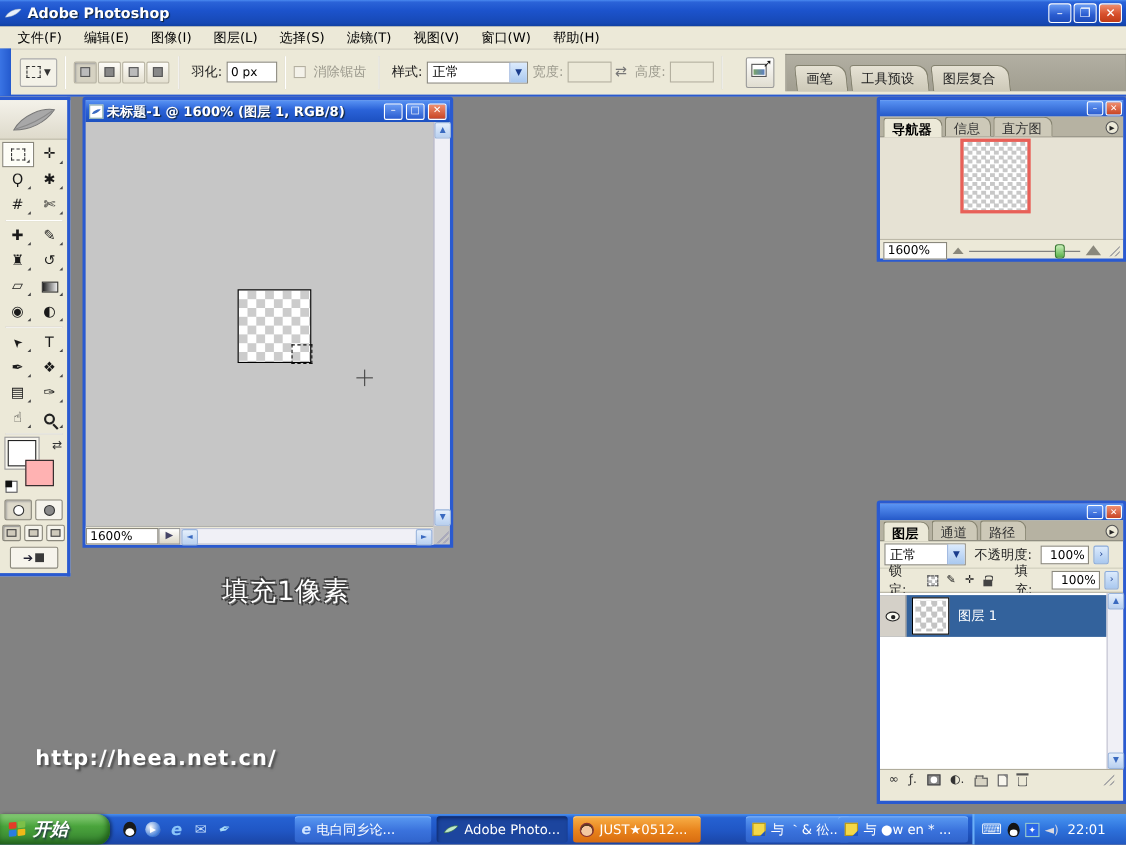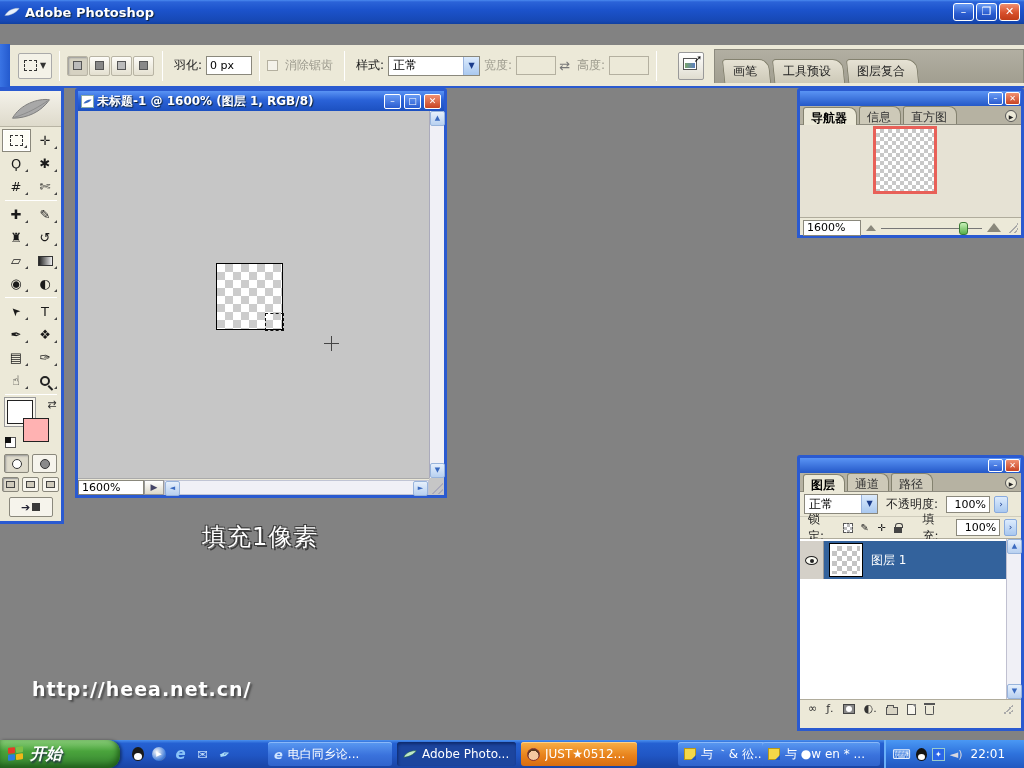--- a/index.html
+++ b/index.html
@@ -164,21 +164,21 @@
   .mask-ic { width:12px; height:10px; border:1px solid #444; background:#888; display:flex; align-items:center; justify-content:center; }
   .mask-ic i { width:6px; height:6px; border-radius:50%; background:#fff; display:block; }
   .folder-ic { position:relative; width:12px; height:8px; background:#d8d4c4; border:1px solid #555; margin-top:3px; }
   .folder-ic::before { content:""; position:absolute; left:0; top:-3px; width:5px; height:2px; background:#d8d4c4; border:1px solid #555; border-bottom:none; }
   .page-ic { position:relative; width:9px; height:11px; background:#f8f6ee; border:1px solid #555; }
   .page-ic::after { content:""; position:absolute; right:-1px; top:-1px; border-left:4px solid transparent; border-top:4px solid #828282; }
   .trash-ic { position:relative; width:9px; height:9px; border:1px solid #555; border-top:none; border-radius:0 0 2px 2px; margin-top:3px; }
   .trash-ic::before { content:""; position:absolute; left:-2px; top:-3px; width:11px; height:2px; background:#555; }
 
   
-  .doc { position:absolute; left:75px; top:0; width:372px; height:410px; border:3px solid #2a5ad0;
+  .doc { position:absolute; left:75px; top:0; width:337px; height:410px; border:3px solid #2a5ad0;
     border-radius:3px 3px 0 0; background:#c6c6c6; }
   .doc-title { height:20px; background:linear-gradient(180deg,#5a94f4 0%,#2a62d8 45%,#1c50c0 100%);
     display:flex; align-items:center; padding:0 3px; gap:3px; }
   .doc-title .t { color:#fff; font-weight:bold; font-size:12px; flex:1; text-shadow:1px 1px 1px #123;
     white-space:nowrap; overflow:hidden; }
   .doc-ico { width:13px; height:13px; background:#fff; border:1px solid #8aa; display:flex; align-items:center; justify-content:center; }
   .doc-btn { width:17px; height:15px; border:1px solid #fff; border-radius:2px; color:#fff; font-size:9px;
     line-height:13px; text-align:center; background:linear-gradient(180deg,#6a9cf4,#2a5cd0); }
   .doc-btn.close { background:linear-gradient(180deg,#f09070,#c84424); font-weight:bold; }
   .doc-canvas { position:absolute; left:0; top:20px; right:15px; bottom:17px; background:#c6c6c6; overflow:hidden; }
@@ -200,21 +200,21 @@
 
   
   .caption { position:absolute; left:202px; top:433px; font-size:24px; font-weight:normal; color:#fff; letter-spacing:1px;
     text-shadow:2px 2px 0 #3c3c3c,-1px -1px 0 #3c3c3c,1px -1px 0 #3c3c3c,-1px 1px 0 #3c3c3c; }
   .watermark { position:absolute; left:32px; top:590px; font-size:19px; font-weight:bold; color:#fff;
     letter-spacing:1px; text-shadow:2px 2px 2px #4a4a4a; }
 
   
   .taskbar { position:absolute; left:0; top:740px; width:1024px; height:28px;
     background:linear-gradient(180deg,#4a90ee 0%,#2561d2 12%,#2056c4 55%,#1a44a4 100%); display:flex; align-items:center; }
-  .start-btn { width:120px; height:28px; border-radius:0 12px 12px 0;
+  .start-btn { width:100px; height:28px; border-radius:0 12px 12px 0;
     background:linear-gradient(180deg,#8cd07c 0%,#4aa43c 40%,#358030 100%);
     box-shadow:inset -2px -3px 6px #1e5c18, 2px 0 3px rgba(0,0,0,.4); display:flex; align-items:center; gap:6px; padding-left:8px; }
   .start-label { color:#fff; font-size:16px; font-style:italic; font-weight:bold; text-shadow:1px 2px 2px #234; }
   .winflag { width:16px; height:14px; display:grid; grid-template-columns:7px 7px; grid-template-rows:6px 6px;
     gap:1px; transform:skewY(-6deg); }
   .winflag i { border-radius:1px; }
   .winflag .r { background:#e23c28; } .winflag .g { background:#7cc048; }
   .winflag .b { background:#2a7de0; } .winflag .y { background:#f0b818; }
   .quick { display:flex; align-items:center; gap:7px; margin-left:10px; margin-right:6px; }
   .ql { width:15px; height:15px; display:flex; align-items:center; justify-content:center; font-size:12px; }
@@ -253,20 +253,31 @@
   <div class="titlebar">
     <svg width="16" height="14" viewBox="0 0 40 24">
       <path d="M2 21 C9 7 27 1 38 3 C30 14 16 21 2 21 Z" fill="#e8f0fc" stroke="#9ab" stroke-width="1"></path>
     </svg>
     <span class="app-title">Adobe Photoshop</span>
     <div class="winbtn">–</div>
     <div class="winbtn">❐</div>
     <div class="winbtn close">✕</div>
   </div>
 
+  <div class="menubar">
+    <span class="menu-item">文件(F)</span>
+    <span class="menu-item">编辑(E)</span>
+    <span class="menu-item">图像(I)</span>
+    <span class="menu-item">图层(L)</span>
+    <span class="menu-item">选择(S)</span>
+    <span class="menu-item">滤镜(T)</span>
+    <span class="menu-item">视图(V)</span>
+    <span class="menu-item">窗口(W)</span>
+    <span class="menu-item">帮助(H)</span>
+  </div>
 
   <div class="optionsbar">
     <div class="ob-grip"></div>
     <div class="ob-toolbtn">
       <span class="mini-dash"></span>
       <span class="caret">▼</span>
     </div>
     <div class="ob-sep"></div>
     <div class="mode-btn pressed">
         <span class="mini-sq"></span>

